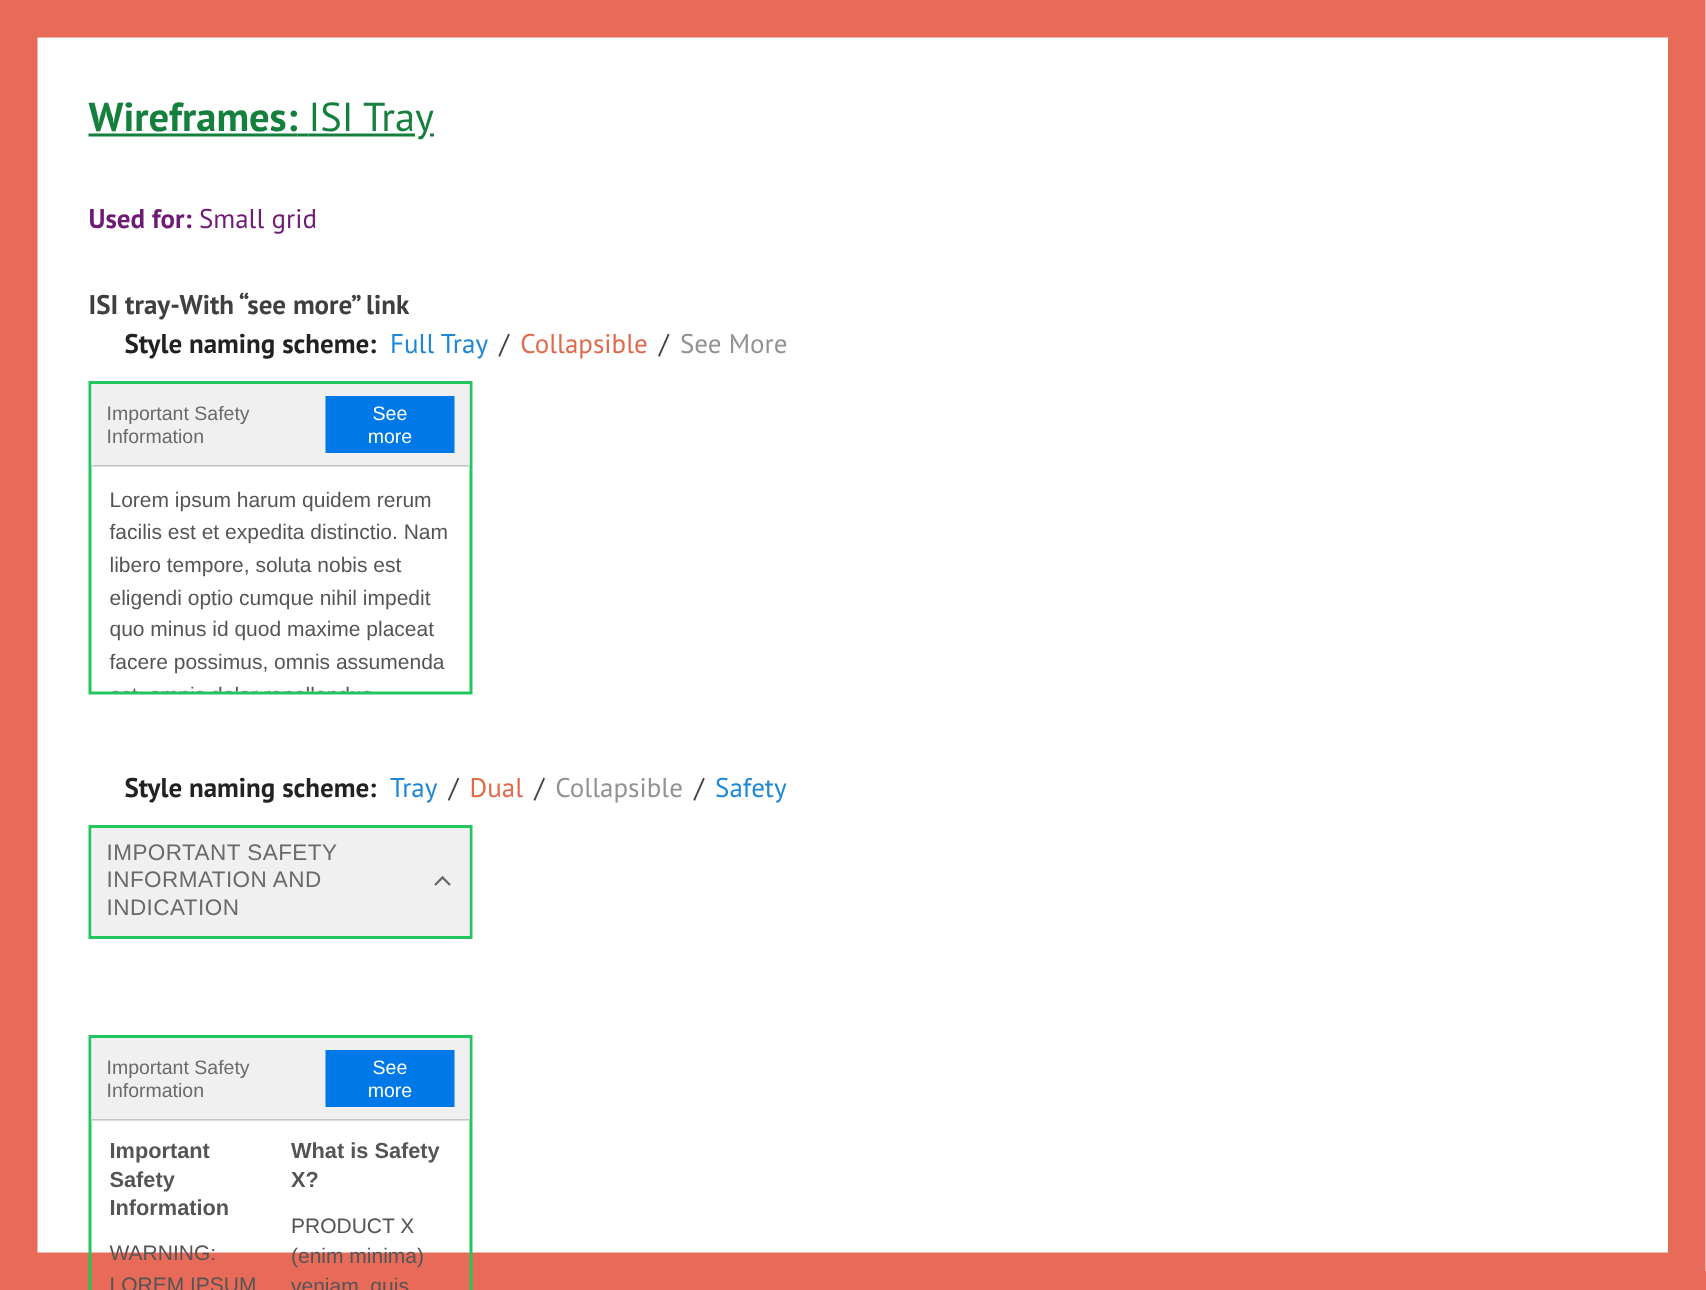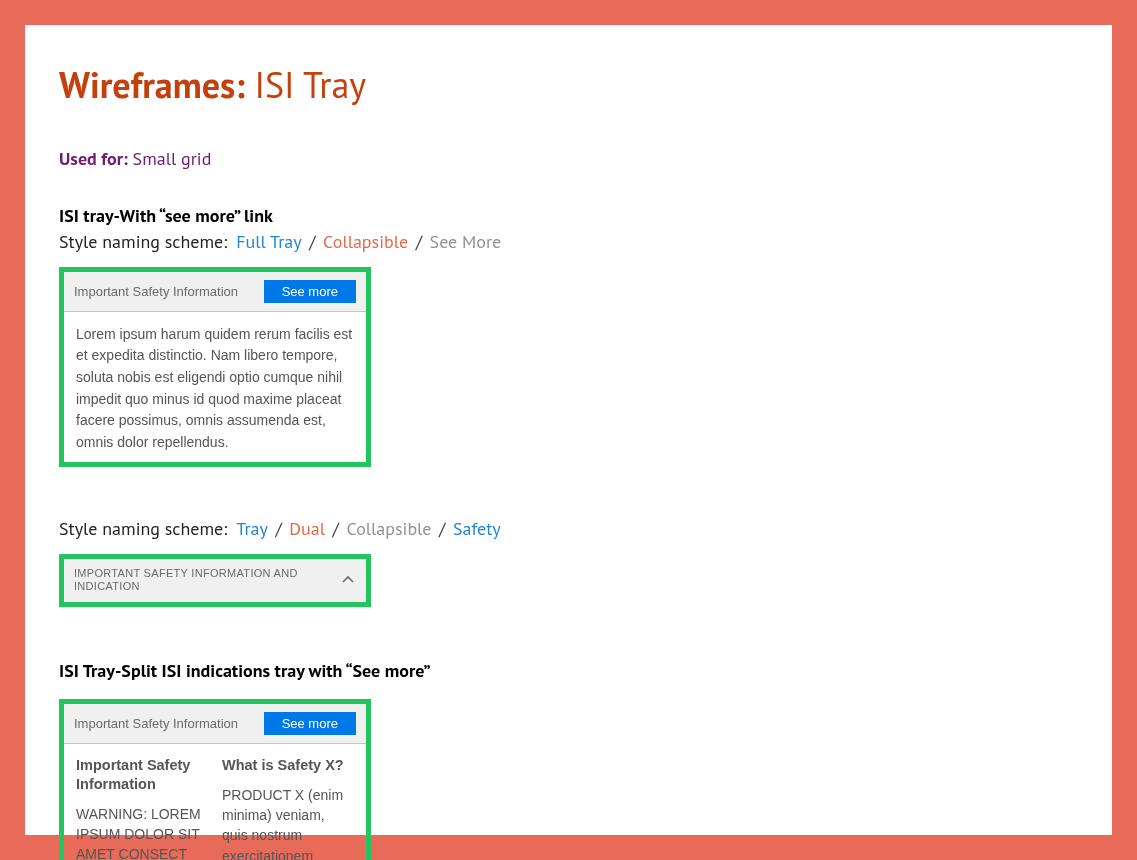--- a/index.html
+++ b/index.html
@@ -11,23 +11,24 @@
     height: 860px;
   }
   .page {
     background: #fff;
     width: 100%;
     height: 100%;
     padding: 36px 34px;
     position: relative;
   }
   .page-title {
-    font-size: 36px;
+    font-size: 27px;
     font-weight: 400;
-    color: #c2410c;
+    color: #15803d;
+    text-decoration: underline;
   }
   .page-title .bold { font-weight: 700; }
   .meta {
     margin-top: 36px;
     font-size: 18px;
     color: #701a75;
     line-height: 1.65;
   }
   .meta .bold { font-weight: 700; }
   .grid {
@@ -35,57 +36,57 @@
     flex-wrap: wrap;
     margin-top: 28px;
   }
   .cell {
     width: 537px;
     margin-bottom: 50px;
   }
   .cell-title {
     font-size: 18px;
     font-weight: 700;
-    color: #000000;
+    color: #404040;
     line-height: 1.55;
   }
   .scheme {
     font-size: 18px;
     font-weight: 700;
     color: #222;
   }
-  .scheme .label { font-weight: 400; }
+  .scheme .label { font-weight: 700; margin-left: 24px; }
   .scheme .sep { color: #444; font-weight: 400; padding: 0 3px; }
   .s-blue { color: #1e87d6; font-weight: 400; text-align: right; }
   .s-orange { color: #e06a4a; font-weight: 400; }
   .s-gray { color: #929292; font-weight: 400; }
   .tray {
-    width: 312px;
-    border: 5px solid #22c55e;
+    width: 256px;
+    border: 2px solid #22c55e;
     margin-top: 14px;
     font-family: "Helvetica Neue", Helvetica, Arial, sans-serif;
   }
   .tray-header {
     background: #f0f0f0;
     border-bottom: 1px solid #c4c4c4;
     padding: 8px 10px;
     display: flex;
     align-items: center;
     justify-content: space-between;
   }
   .tray-header.collapsed-only { border-bottom: none; }
   .tray-header-title {
     font-size: 13px;
     color: #6a6a6a;
   }
   .tray-header-title.upper {
     text-transform: uppercase;
     letter-spacing: 0.3px;
     line-height: 1.25;
-    font-size: 11px;
+    font-size: 15px;
   }
   .see-more-btn {
     background: #0079e8;
     color: #fff;
     font-size: 13px;
     padding: 4px 18px;
     border: none;
     cursor: pointer;
   }
   .chevrons { display: flex; gap: 6px; }
@@ -179,21 +180,20 @@
               <svg viewBox="0 0 16 16">
                   <polyline points="3,10 8,5 13,10"></polyline>
                 </svg>
             </span>
           </span>
         </div>
       </div>
     </div>
 
     <div class="cell">
-      <div class="cell-title">ISI Tray-Split ISI indications tray with “See more”</div>
       <div class="tray">
         <div class="tray-header">
           <span class="tray-header-title">Important Safety Information</span>
           <button class="see-more-btn">See more</button>
         </div>
         <div class="tray-body split">
           <div class="split-col">
             <h4>Important Safety Information</h4>
             <p>WARNING: LOREM IPSUM DOLOR SIT AMET CONSECT ETETUR</p>
           </div>

